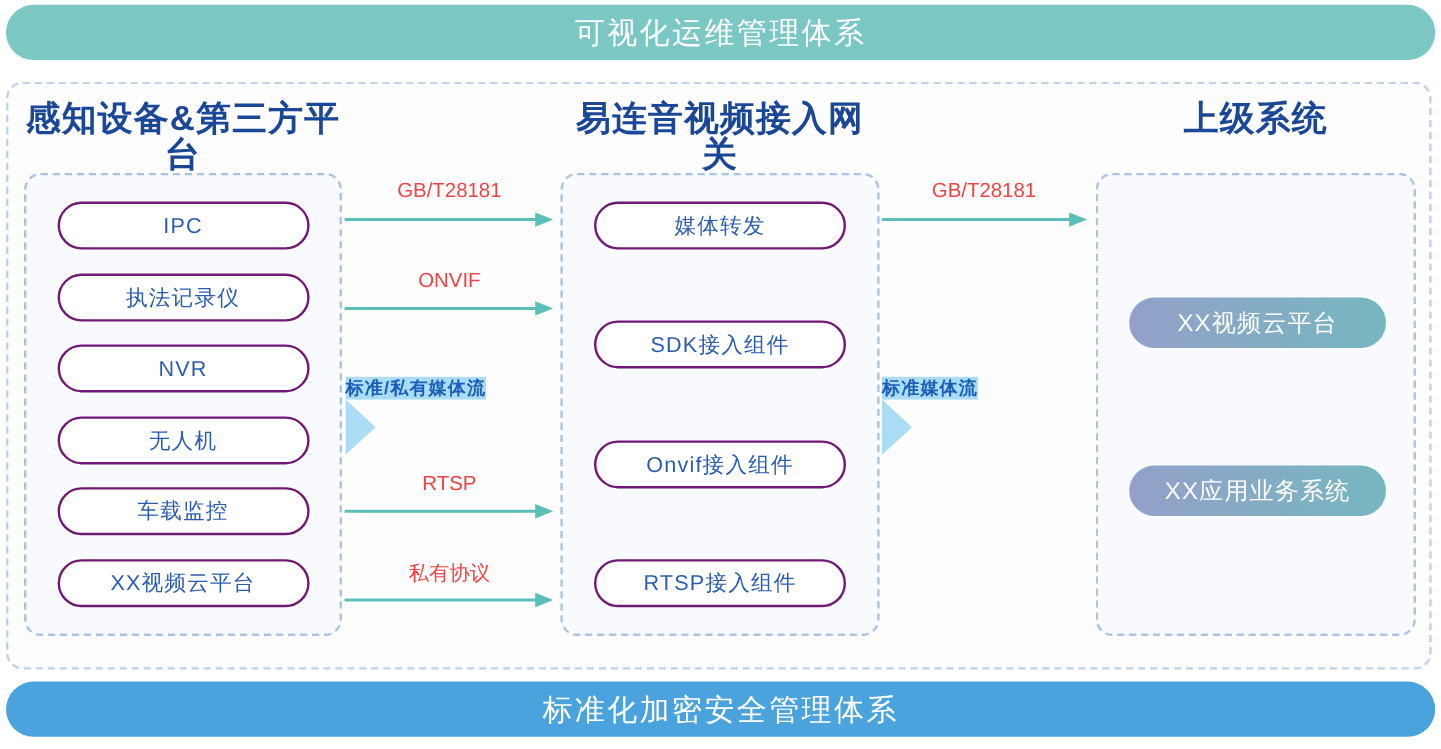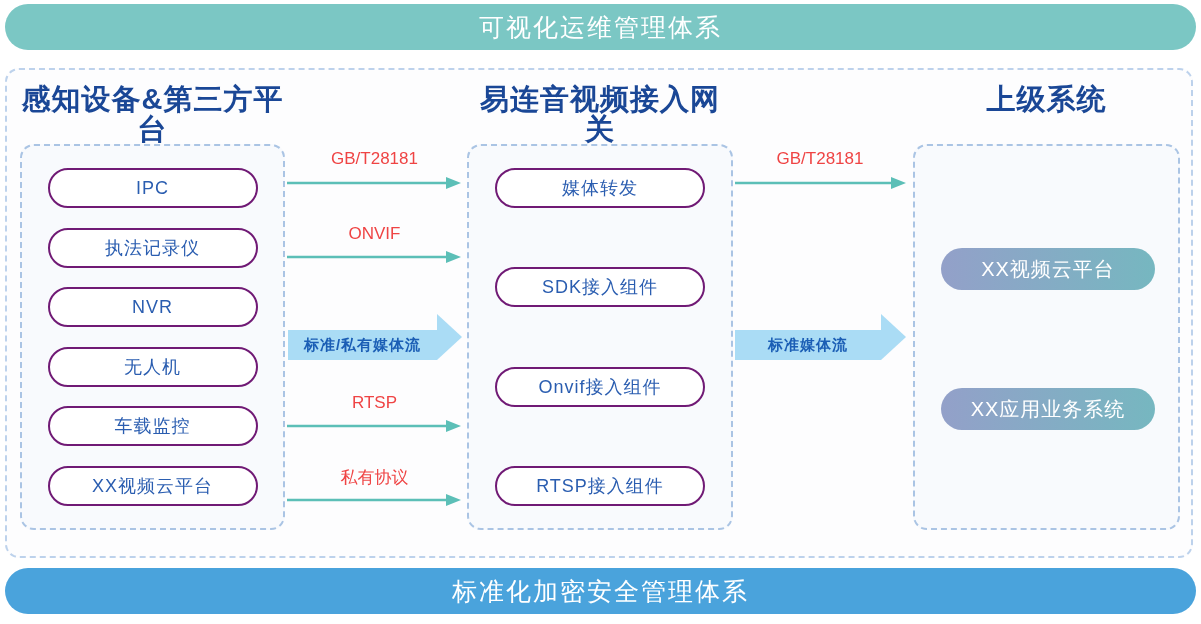--- a/index.html
+++ b/index.html
@@ -46,21 +46,21 @@
   .gp1{top:102px;}
   .gp2{top:242px;}
 
   
   .thin-arrow{position:absolute;display:block;}
 
   
   .alabel{position:absolute;text-align:center;color:#ef4444;font-size:17px;font-weight:500;height:22px;line-height:22px;}
 
   
-  .big-arrow{position:absolute;height:46px;display:flex;align-items:flex-end;}
+  .big-arrow{position:absolute;height:46px;display:flex;align-items:flex-start;flex-direction:column;}
   .ba-body{flex:1;height:30px;background:#aadcf5;display:flex;align-items:center;justify-content:center;}
   .ba-body span{color:#1b5eb5;font-size:15px;font-weight:bold;letter-spacing:1px;}
   .ba-head{width:0;height:0;border-top:23px solid transparent;border-bottom:23px solid transparent;
            border-left:25px solid #aadcf5;}
 </style>
 </head>
 <body>
 
 <div class="stage">
 

